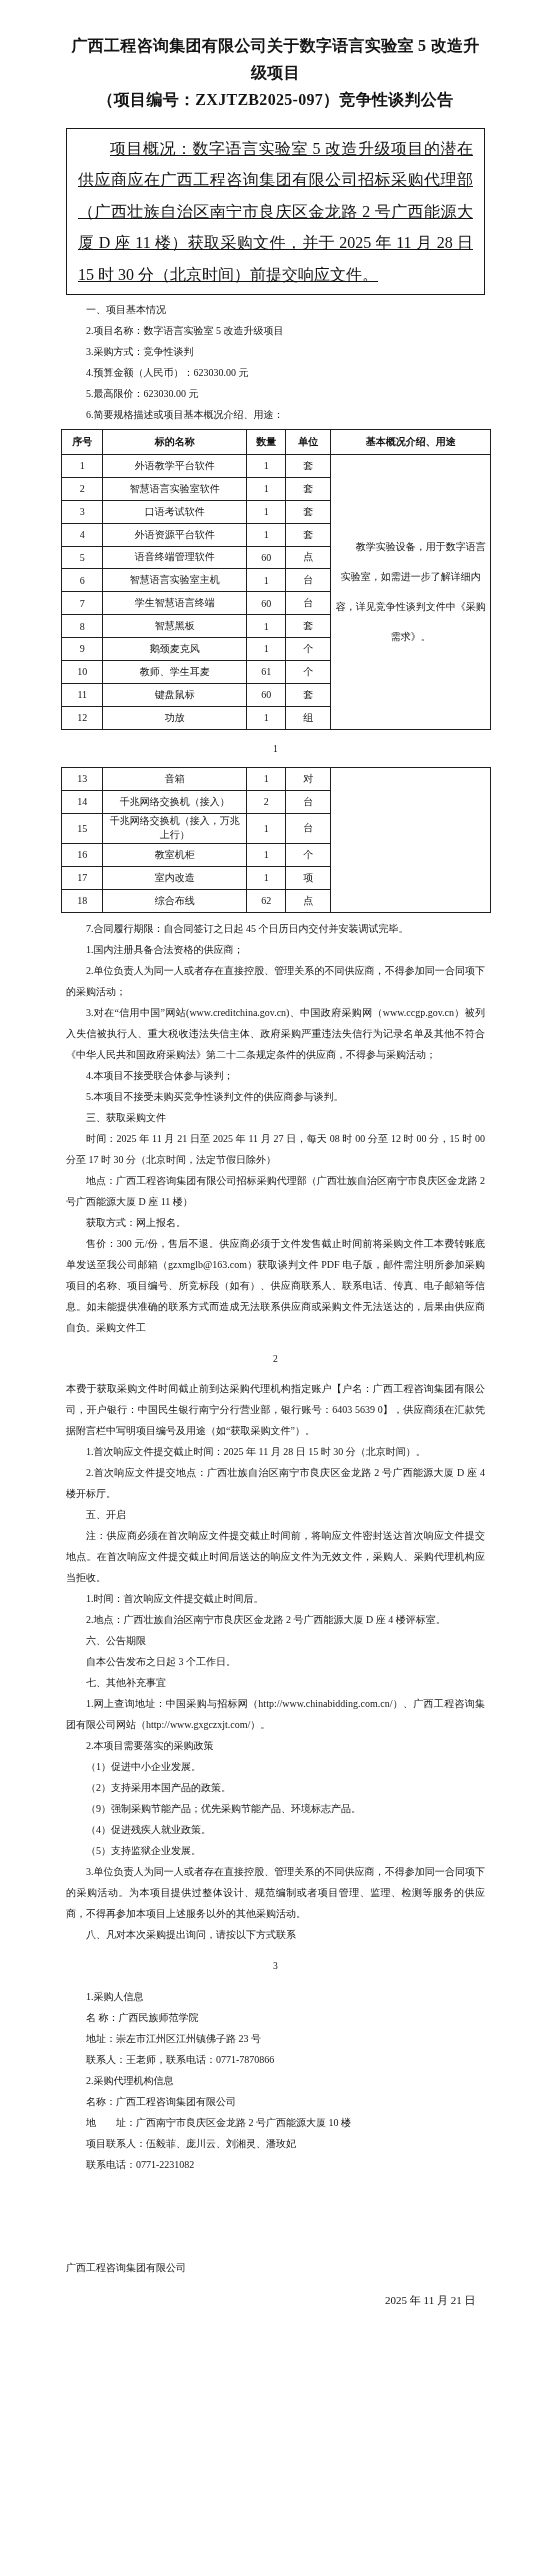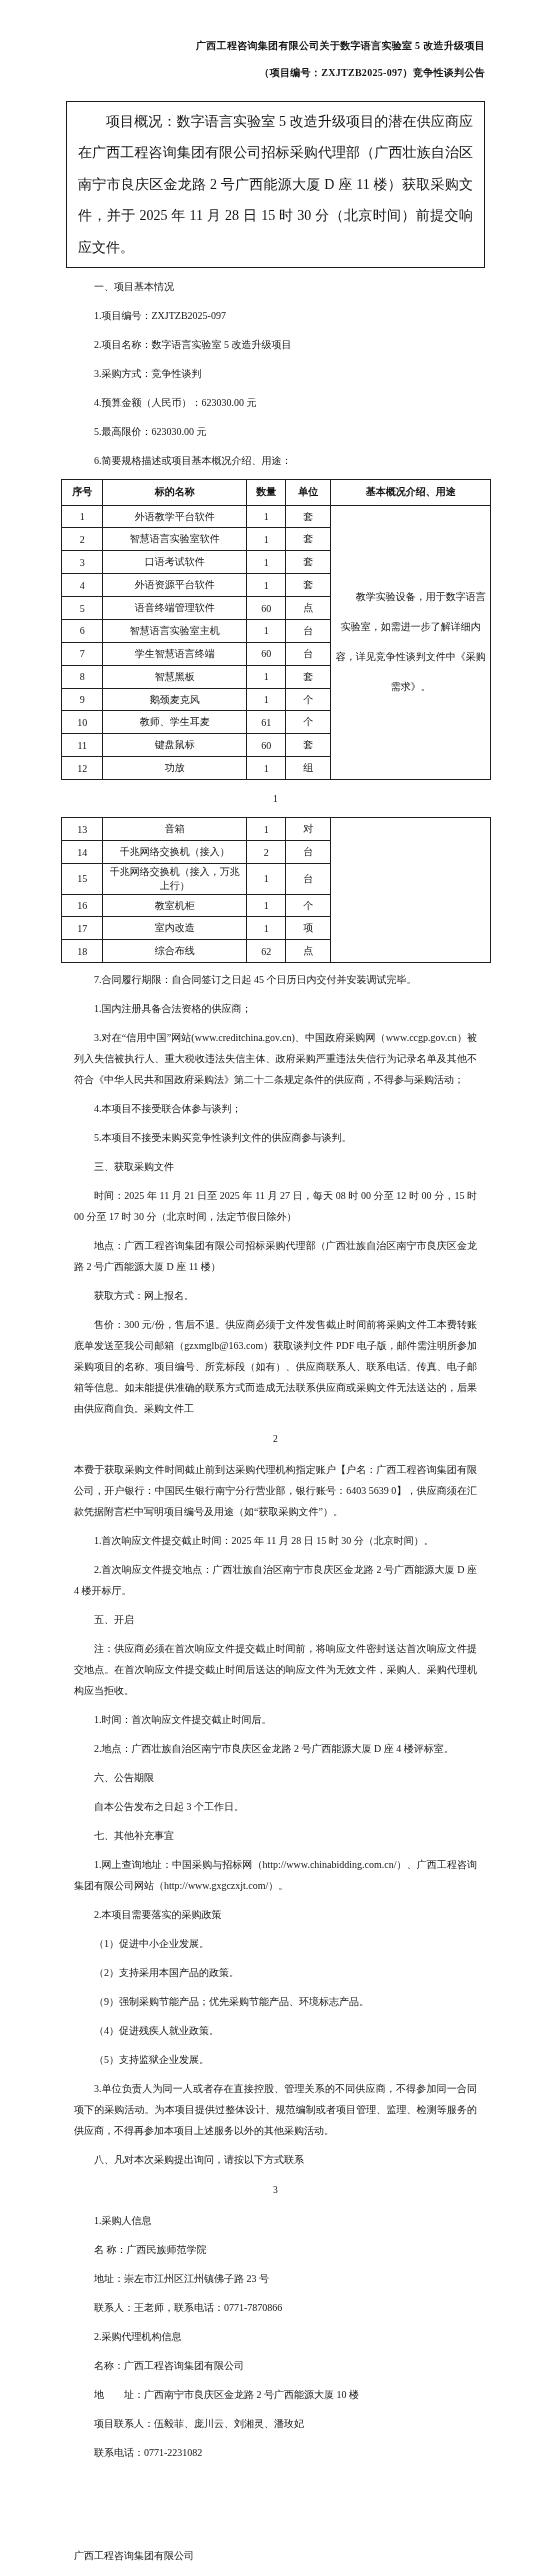--- a/index.html
+++ b/index.html
@@ -15,43 +15,44 @@
     margin:0 auto;
     background:#ffffff;
     overflow:hidden;
     box-sizing:border-box;
     padding:31.5px 63px 0 66px;
   }
   .content{width:419px;}
   
   .doc-title{
     margin:0 0 15px 0;
-    font-size:10px;
+    font-size:16px;
     font-weight:bold;
-    text-align:right;
+    text-align:center;
     line-height:27px;
     letter-spacing:0.3px;
   }
   .doc-title .tl{display:block;}
   
   .obox{
     border:1px solid #1a1a1a;
     padding:4.1px 11px;
     margin-bottom:4.1px;
   }
   .obox p{
     margin:0;
-    font-size:14px;
+    font-size:16px;
     line-height:31.5px;
     text-align:justify;
     text-indent:2em;
+    text-decoration:underline;
   }
   
   .p{
-    margin:8px;
+    margin:0;
     font-size:10px;
     line-height:21px;
     text-align:justify;
     text-indent:2em;
   }
   .p.noind{text-indent:0;}
   
   table.spec{
     border-collapse:collapse;
     width:428px;
@@ -95,44 +96,43 @@
   
   .sign{
     margin-top:82px;
     font-size:10px;
     line-height:21px;
     text-align:left;
     padding-right:1.4px;
   }
   .sign-date{
     margin-top:12.3px;
-    font-size:14px;
+    font-size:11px;
     line-height:21px;
-    text-align:center;
+    text-align:right;
     padding-right:9.6px;
     font-family:Liberation Serif, serif;
   }
 </style>
 </head>
 <body>
 
 <div class="page">
   <div class="content">
 
     <h1 class="doc-title">
       <span class="tl">广西工程咨询集团有限公司关于数字语言实验室 5 改造升级项目</span>
       <span class="tl">（项目编号：ZXJTZB2025-097）竞争性谈判公告</span>
     </h1>
 
     <div class="obox">
       <p>项目概况：数字语言实验室 5 改造升级项目的潜在供应商应在广西工程咨询集团有限公司招标采购代理部（广西壮族自治区南宁市良庆区金龙路 2 号广西能源大厦 D 座 11 楼）获取采购文件，并于 2025 年 11 月 28 日 15 时 30 分（北京时间）前提交响应文件。</p>
     </div>
 
     <p class="p">一、项目基本情况</p>
-    <p class="p">1.项目编号：ZXJTZB2025-097</p>
     <p class="p">2.项目名称：数字语言实验室 5 改造升级项目</p>
     <p class="p">3.采购方式：竞争性谈判</p>
     <p class="p">4.预算金额（人民币）：623030.00 元</p>
     <p class="p">5.最高限价：623030.00 元</p>
     <p class="p">6.简要规格描述或项目基本概况介绍、用途：</p>
 
     <table class="spec part1">
       <colgroup>
           <col class="c-no">
           <col class="c-name">
@@ -271,20 +271,21 @@
         <td>综合布线</td>
         <td>62</td>
         <td>点</td>
       </tr>
     </tbody>
       </table>
 
     <p class="p" style="margin-top:5.5px">7.合同履行期限：自合同签订之日起 45 个日历日内交付并安装调试完毕。</p>
 
     <p class="p">1.国内注册具备合法资格的供应商；</p>
+    <p class="p">2.单位负责人为同一人或者存在直接控股、管理关系的不同供应商，不得参加同一合同项下的采购活动；</p>
     <p class="p">3.对在“信用中国”网站(www.creditchina.gov.cn)、中国政府采购网（www.ccgp.gov.cn）被列入失信被执行人、重大税收违法失信主体、政府采购严重违法失信行为记录名单及其他不符合《中华人民共和国政府采购法》第二十二条规定条件的供应商，不得参与采购活动；</p>
     <p class="p">4.本项目不接受联合体参与谈判；</p>
     <p class="p">5.本项目不接受未购买竞争性谈判文件的供应商参与谈判。</p>
 
     <p class="p">三、获取采购文件</p>
     <p class="p">时间：2025 年 11 月 21 日至 2025 年 11 月 27 日，每天 08 时 00 分至 12 时 00 分，15 时 00 分至 17 时 30 分（北京时间，法定节假日除外）</p>
     <p class="p">地点：广西工程咨询集团有限公司招标采购代理部（广西壮族自治区南宁市良庆区金龙路 2 号广西能源大厦 D 座 11 楼）</p>
     <p class="p">获取方式：网上报名。</p>
     <p class="p">售价：300 元/份，售后不退。供应商必须于文件发售截止时间前将采购文件工本费转账底单发送至我公司邮箱（gzxmglb@163.com）获取谈判文件 PDF 电子版，邮件需注明所参加采购项目的名称、项目编号、所竞标段（如有）、供应商联系人、联系电话、传真、电子邮箱等信息。如未能提供准确的联系方式而造成无法联系供应商或采购文件无法送达的，后果由供应商自负。采购文件工</p>
 

